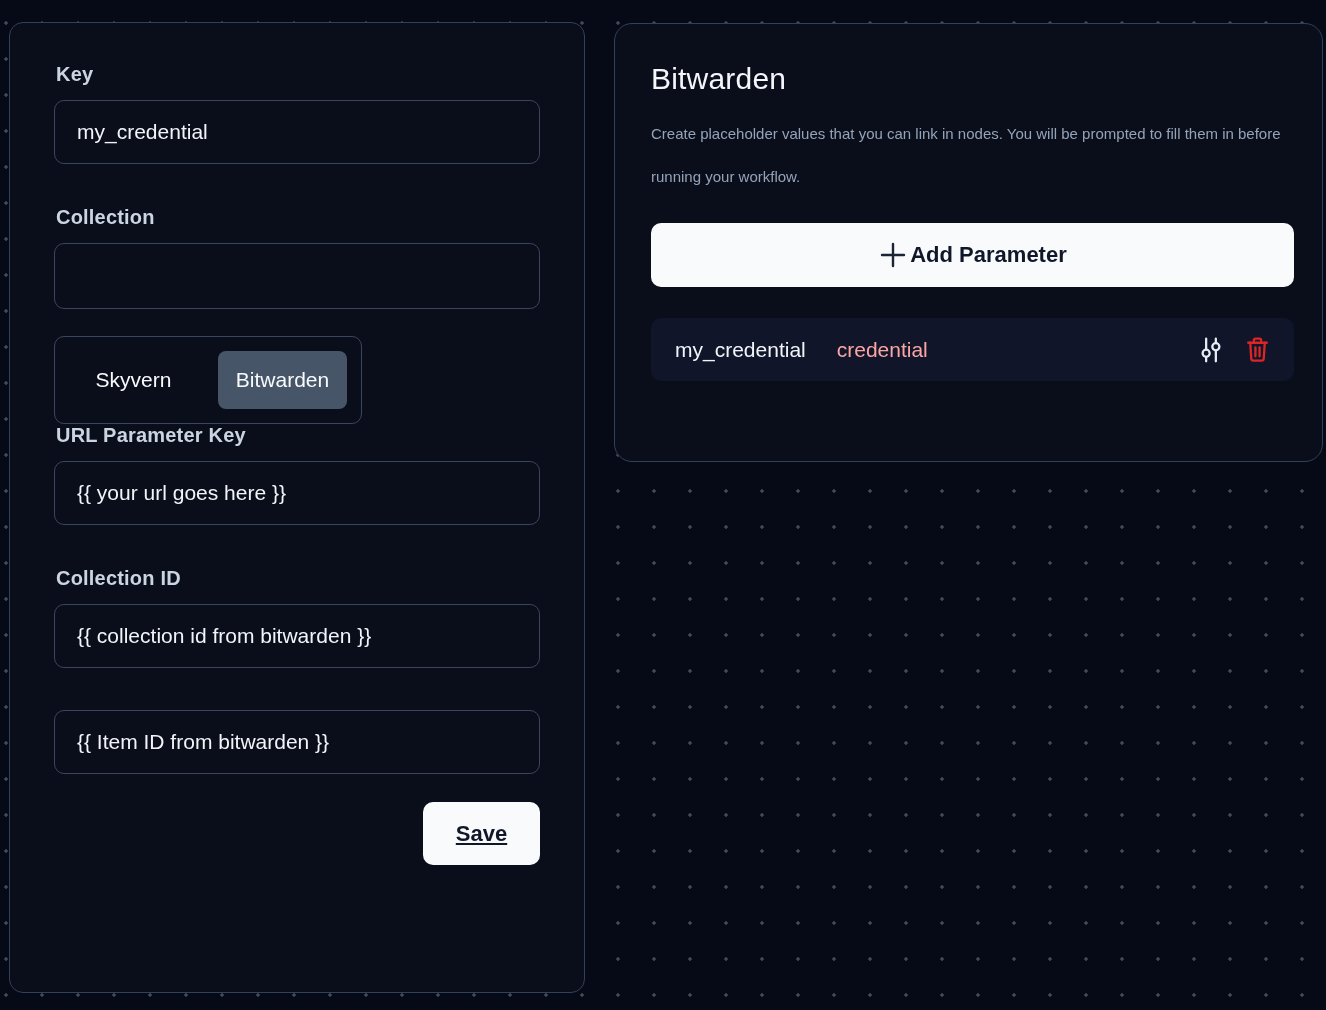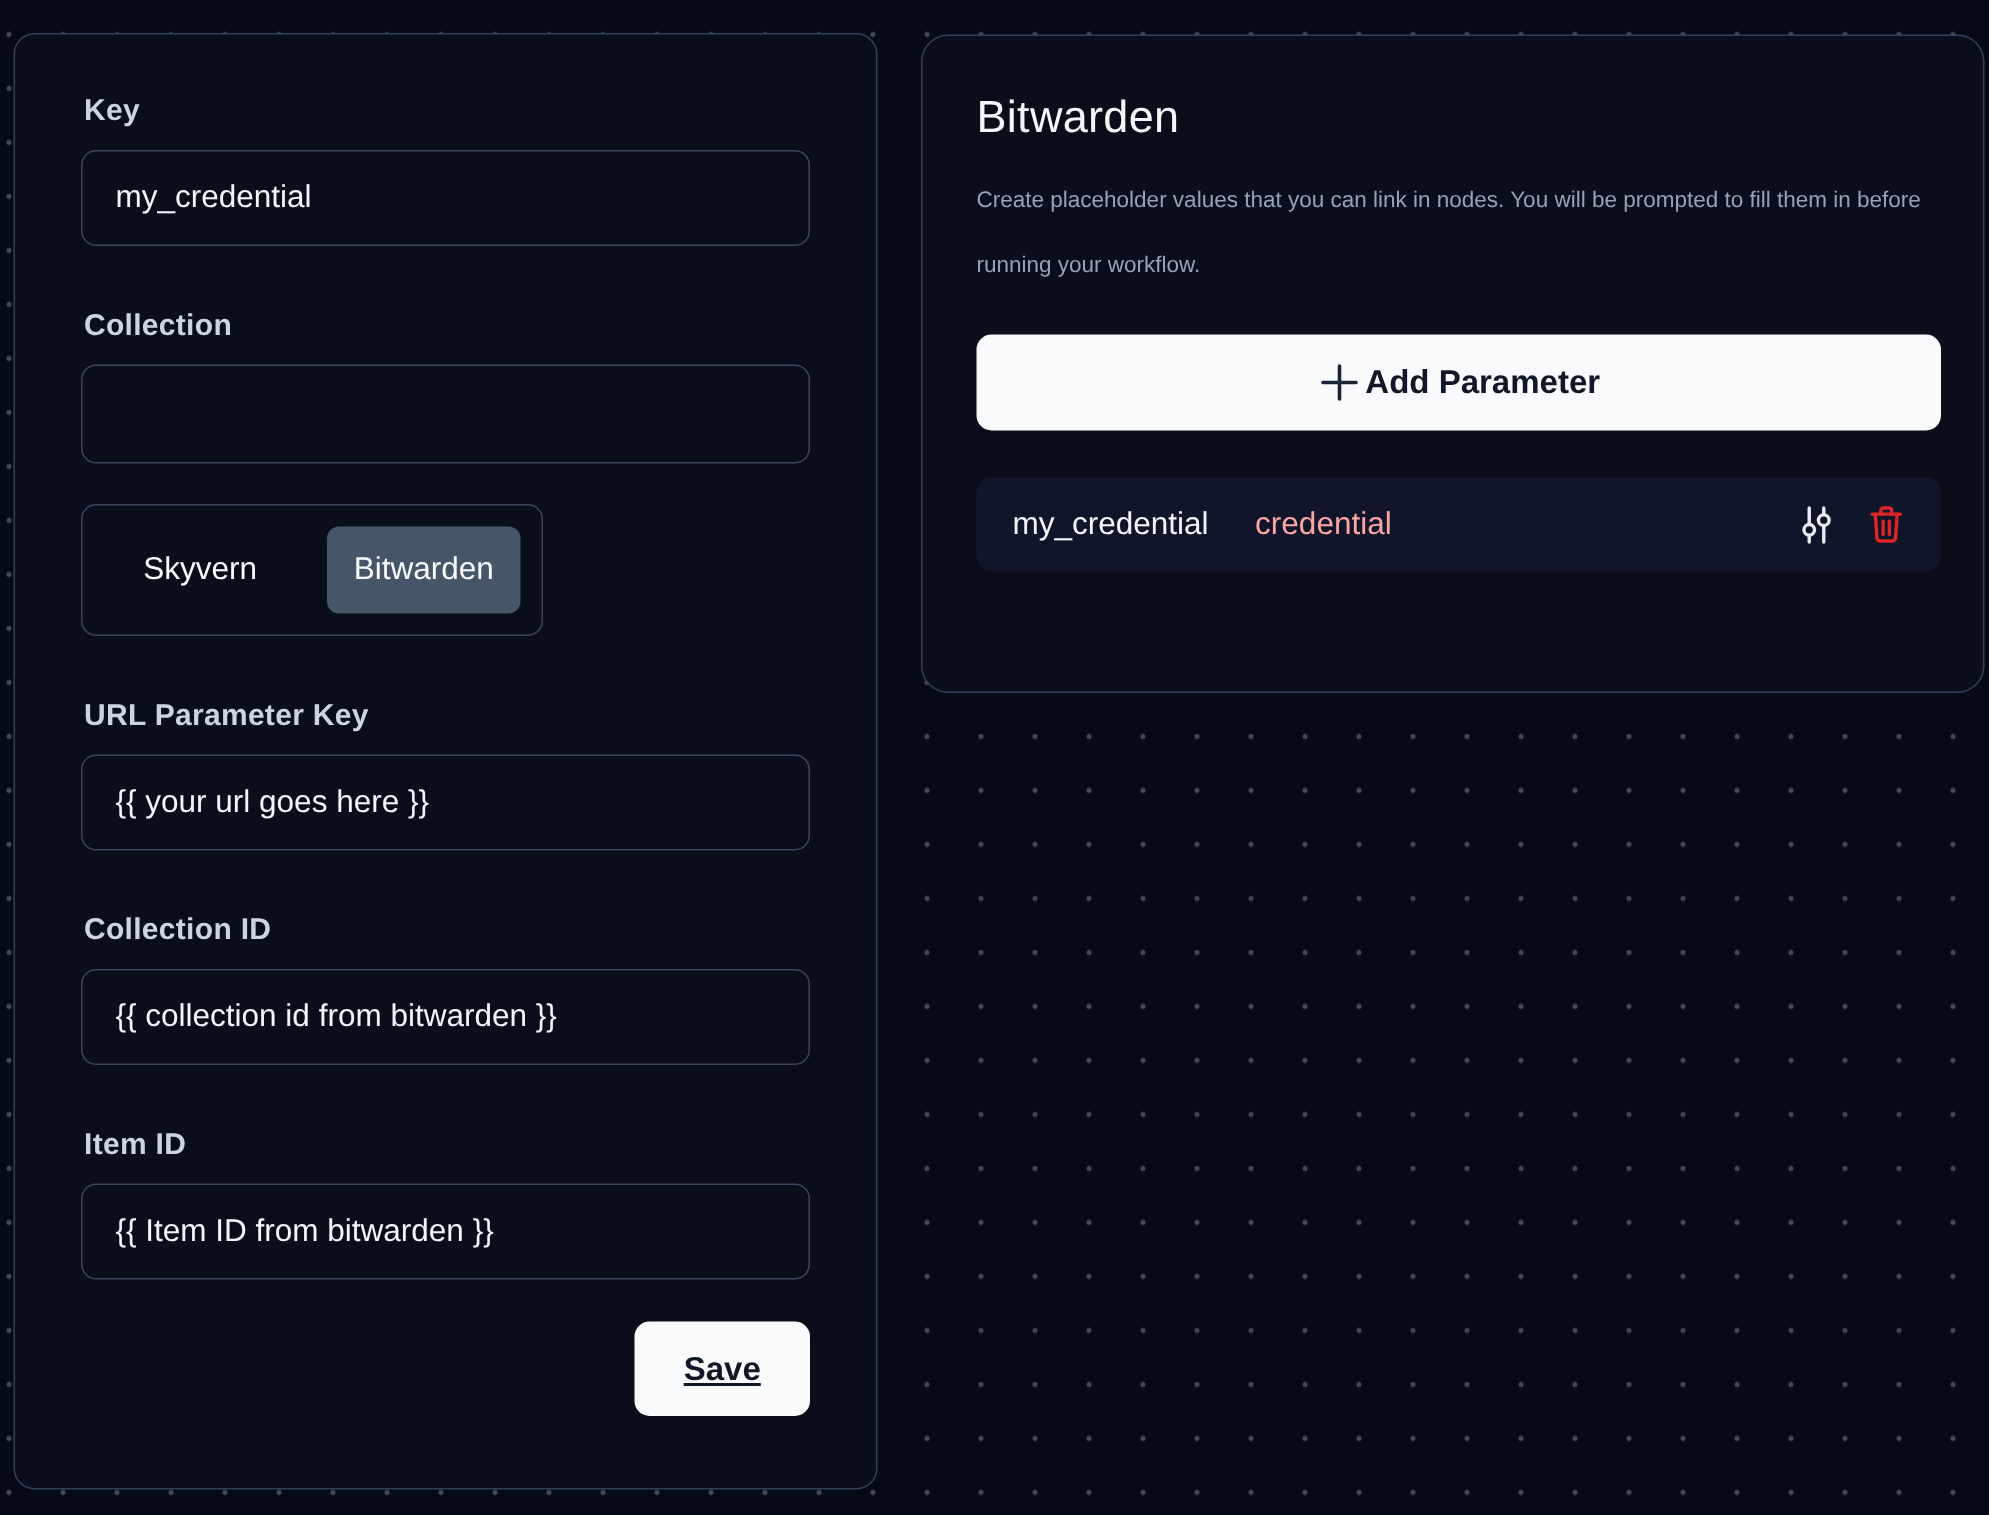--- a/index.html
+++ b/index.html
@@ -44,21 +44,20 @@
     font-family: "Liberation Sans", "DejaVu Sans", sans-serif;
     padding: 0 22px; outline: none;
   }
   textarea.text-input { resize: none; padding-top: 18px; }
   .field { margin-bottom: 42px; }
   .field-description { margin-bottom: 27px; }
   .toggle-group {
     width: 308px; height: 88px;
     border: 1px solid #3a465e; border-radius: 10px;
     display: flex; align-items: stretch; padding: 14px;
-    margin-bottom: 42px;
     gap: 20px;
   }
   .toggle-option {
     flex: 1; display: flex; align-items: center; justify-content: center;
     font-size: 21px; color: #f8fafc; border-radius: 8px;
     cursor: pointer; background: transparent; border: none;
     font-family: inherit;
   }
   .toggle-option.active { background: #475569; }
   .save-row { display: flex; justify-content: flex-end; margin-top: 28px; }
@@ -124,21 +123,20 @@
       <label class="field-label">URL Parameter Key</label>
       <input class="text-input" type="text" value="{{ your url goes here }}" style="">
     </div>
 
     <div class="field">
       <label class="field-label">Collection ID</label>
       <input class="text-input" type="text" value="{{ collection id from bitwarden }}" style="">
     </div>
 
     <div class="field" style="margin-bottom:0">
-      <label class="field-label">Item ID</label>
       <input class="text-input" type="text" value="{{ Item ID from bitwarden }}" style="">
     </div>
 
     <div class="save-row">
       <button class="btn-primary save-btn" type="button">Save</button>
     </div>
 
   </section>
 
   <section class="panel panel-right">

